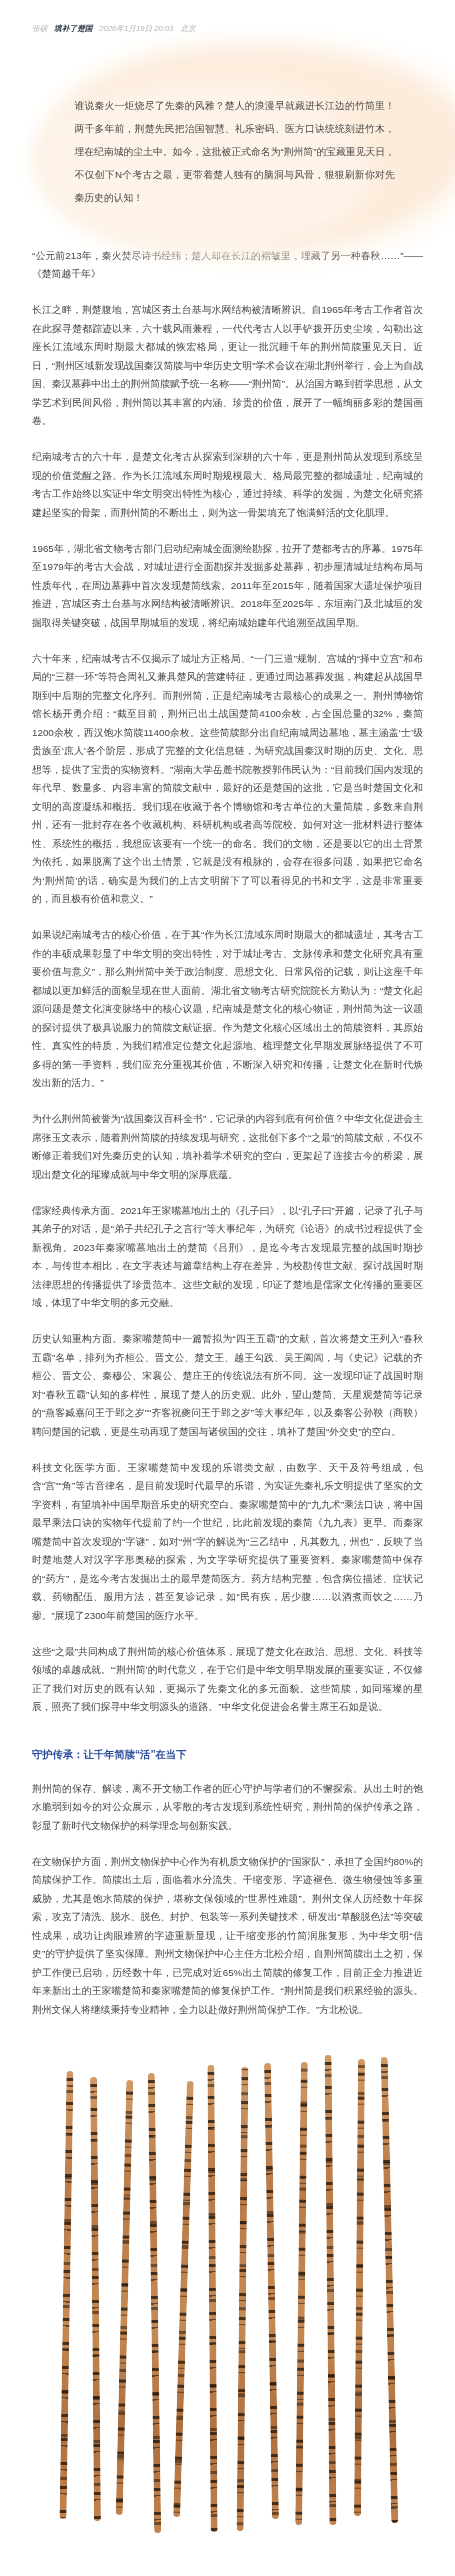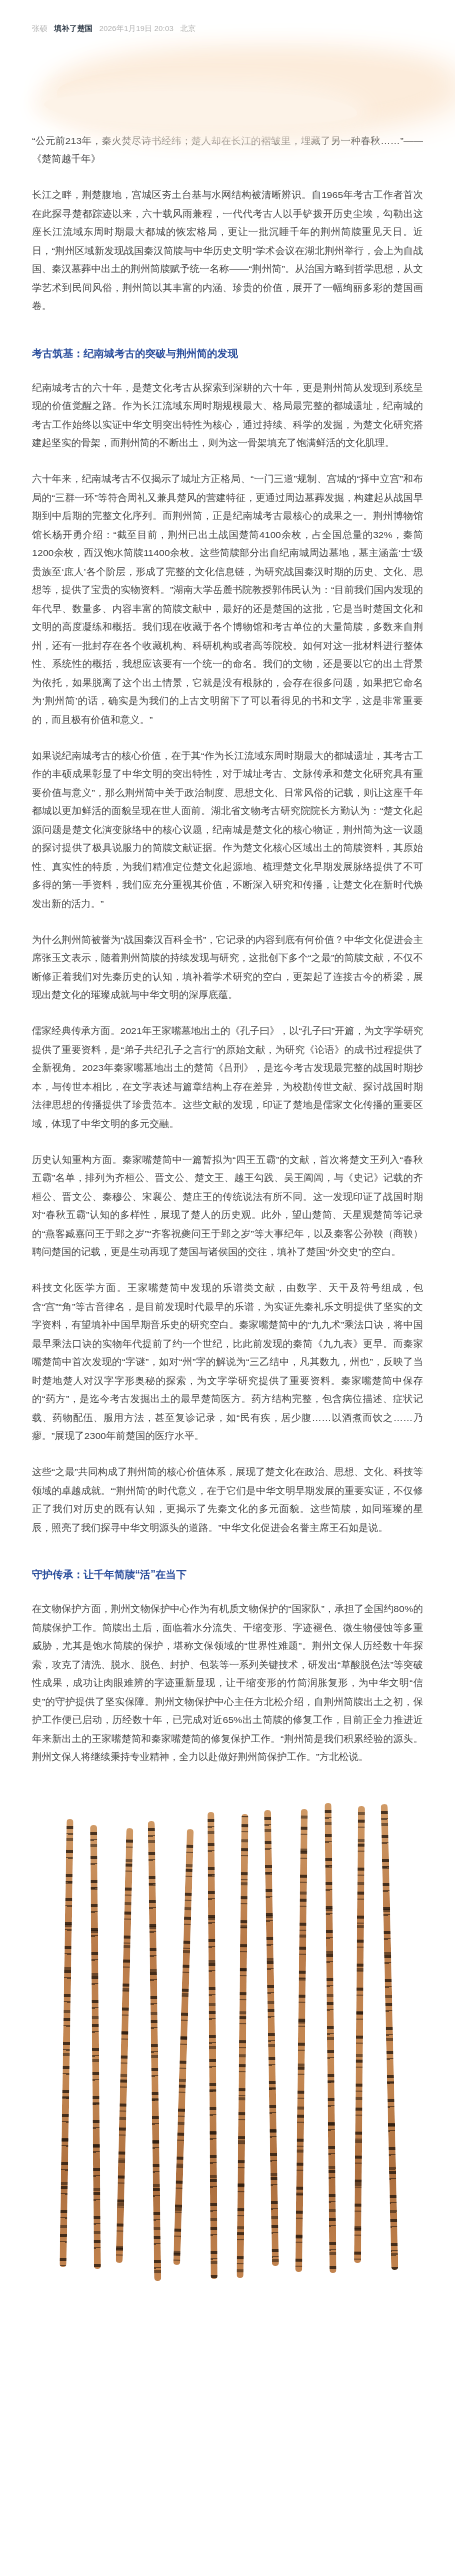--- a/index.html
+++ b/index.html
@@ -8,21 +8,21 @@
     font-family:"Liberation Sans","DejaVu Sans",sans-serif;
     color:#3e3e3e;
   }
   .page{padding:15.5px 32px 0 32px;position:relative;}
 
   
   .title{
     font-size:12.4px;font-weight:700;color:#121212;margin:2.1px 0 0 0;
     letter-spacing:0.3px;line-height:1.4;
   }
-  .byline{margin-top:8.2px;font-size:7.7px;color:#b3b3b3;display:flex;gap:6.7px;align-items:flex-start;}
+  .byline{margin-top:8.2px;font-size:7.7px;color:#b3b3b3;display:flex;gap:6.7px;align-items:flex-start;font-style:italic;}
   .byline .account{color:#35404d;font-weight:600;}
 
   
   .intro-wrap{position:relative;margin:37px 4.1px 0 15.5px;padding:23px 24px 20.6px 27px;}
   .blob-a,.blob-b{position:absolute;z-index:0;}
   .blob-a{
     inset:-7.2px -13.4px 3.1px 9.3px;background:#fcecdb;
     border-radius:45% 55% 50% 60% / 55% 48% 62% 45%;
     box-shadow:0 0 24px 13.4px #fcecdb, 26px 7.2px 36px 12.4px #fbe7d2;
     transform:rotate(-1.2deg);
@@ -82,38 +82,40 @@
   <div class="byline">
     <span>张硕</span>
     <span class="account">填补了楚国</span>
     <span>2026年1月19日 20:03</span>
     <span>北京</span>
   </div>
 
   <div class="intro-wrap">
     <span class="blob-a"></span>
     <span class="blob-b"></span>
+    <div class="intro-text">谁说秦火一炬烧尽了先秦的风雅？楚人的浪漫早就藏进长江边的竹简里！两千多年前，荆楚先民把治国智慧、礼乐密码、医方口诀统统刻进竹木，埋在纪南城的尘土中。如今，这批被正式命名为“荆州简”的宝藏重见天日，不仅创下N个考古之最，更带着楚人独有的脑洞与风骨，狠狠刷新你对先秦历史的认知！</div>
   </div>
 
   <div class="article">
     <p class="body-p quote-p">“公元前213年，秦火焚尽诗书经纬；楚人却在长江的褶皱里，埋藏了另一种春秋……”——《楚简越千年》</p>
     <p class="body-p">长江之畔，荆楚腹地，宫城区夯土台基与水网结构被清晰辨识。自1965年考古工作者首次在此探寻楚都踪迹以来，六十载风雨兼程，一代代考古人以手铲拨开历史尘埃，勾勒出这座长江流域东周时期最大都城的恢宏格局，更让一批沉睡千年的荆州简牍重见天日。近日，“荆州区域新发现战国秦汉简牍与中华历史文明”学术会议在湖北荆州举行，会上为自战国、秦汉墓葬中出土的荆州简牍赋予统一名称——“荆州简”。从治国方略到哲学思想，从文学艺术到民间风俗，荆州简以其丰富的内涵、珍贵的价值，展开了一幅绚丽多彩的楚国画卷。</p>
 
-    <h2 class="sec">考古筑基：纪南城考古的突破与荆州简的发现</h2>
     <p class="body-p">纪南城考古的六十年，是楚文化考古从探索到深耕的六十年，更是荆州简从发现到系统呈现的价值觉醒之路。作为长江流域东周时期规模最大、格局最完整的都城遗址，纪南城的考古工作始终以实证中华文明突出特性为核心，通过持续、科学的发掘，为楚文化研究搭建起坚实的骨架，而荆州简的不断出土，则为这一骨架填充了饱满鲜活的文化肌理。</p>
+    <p class="body-p">1965年，湖北省文物考古部门启动纪南城全面测绘勘探，拉开了楚都考古的序幕。1975年至1979年的考古大会战，对城址进行全面勘探并发掘多处墓葬，初步厘清城址结构布局与性质年代，在周边墓葬中首次发现楚简线索。2011年至2015年，随着国家大遗址保护项目推进，宫城区夯土台基与水网结构被清晰辨识。2018年至2025年，东垣南门及北城垣的发掘取得关键突破，战国早期城垣的发现，将纪南城始建年代追溯至战国早期。</p>
     <p class="body-p">六十年来，纪南城考古不仅揭示了城址方正格局、“一门三道”规制、宫城的“择中立宫”和布局的“三群一环”等符合周礼又兼具楚风的营建特征，更通过周边墓葬发掘，构建起从战国早期到中后期的完整文化序列。而荆州简，正是纪南城考古最核心的成果之一。荆州博物馆馆长杨开勇介绍：“截至目前，荆州已出土战国楚简4100余枚，占全国总量的32%，秦简1200余枚，西汉饱水简牍11400余枚。这些简牍部分出自纪南城周边墓地，墓主涵盖‘士’级贵族至‘庶人’各个阶层，形成了完整的文化信息链，为研究战国秦汉时期的历史、文化、思想等，提供了宝贵的实物资料。”湖南大学岳麓书院教授郭伟民认为：“目前我们国内发现的年代早、数量多、内容丰富的简牍文献中，最好的还是楚国的这批，它是当时楚国文化和文明的高度凝练和概括。我们现在收藏于各个博物馆和考古单位的大量简牍，多数来自荆州，还有一批封存在各个收藏机构、科研机构或者高等院校。如何对这一批材料进行整体性、系统性的概括，我想应该要有一个统一的命名。我们的文物，还是要以它的出土背景为依托，如果脱离了这个出土情景，它就是没有根脉的，会存在很多问题，如果把它命名为‘荆州简’的话，确实是为我们的上古文明留下了可以看得见的书和文字，这是非常重要的，而且极有价值和意义。”</p>
     <p class="body-p">如果说纪南城考古的核心价值，在于其“作为长江流域东周时期最大的都城遗址，其考古工作的丰硕成果彰显了中华文明的突出特性，对于城址考古、文脉传承和楚文化研究具有重要价值与意义”，那么荆州简中关于政治制度、思想文化、日常风俗的记载，则让这座千年都城以更加鲜活的面貌呈现在世人面前。湖北省文物考古研究院院长方勤认为：“楚文化起源问题是楚文化演变脉络中的核心议题，纪南城是楚文化的核心物证，荆州简为这一议题的探讨提供了极具说服力的简牍文献证据。作为楚文化核心区域出土的简牍资料，其原始性、真实性的特质，为我们精准定位楚文化起源地、梳理楚文化早期发展脉络提供了不可多得的第一手资料，我们应充分重视其价值，不断深入研究和传播，让楚文化在新时代焕发出新的活力。”</p>
 
     <p class="body-p">为什么荆州简被誉为“战国秦汉百科全书”，它记录的内容到底有何价值？中华文化促进会主席张玉文表示，随着荆州简牍的持续发现与研究，这批创下多个“之最”的简牍文献，不仅不断修正着我们对先秦历史的认知，填补着学术研究的空白，更架起了连接古今的桥梁，展现出楚文化的璀璨成就与中华文明的深厚底蕴。</p>
-    <p class="body-p">儒家经典传承方面。2021年王家嘴墓地出土的《孔子曰》，以“孔子曰”开篇，为文字学研究提供了重要资料，是“弟子共纪孔子之言行”的原始文献，为研究《论语》的成书过程提供了全新视角。2023年秦家嘴墓地出土的楚简《吕刑》，是迄今考古发现最完整的战国时期抄本，与传世本相比，在文字表述与篇章结构上存在差异，为校勘传世文献、探讨战国时期法律思想的传播提供了珍贵范本。这些文献的发现，印证了楚地是儒家文化传播的重要区域，体现了中华文明的多元交融。</p>
+    <p class="body-p">儒家经典传承方面。2021年王家嘴墓地出土的《孔子曰》，以“孔子曰”开篇，记录了孔子与其弟子的对话，是“弟子共纪孔子之言行”等大事纪年，为研究《论语》的成书过程提供了全新视角。2023年秦家嘴墓地出土的楚简《吕刑》，是迄今考古发现最完整的战国时期抄本，与传世本相比，在文字表述与篇章结构上存在差异，为校勘传世文献、探讨战国时期法律思想的传播提供了珍贵范本。这些文献的发现，印证了楚地是儒家文化传播的重要区域，体现了中华文明的多元交融。</p>
     <p class="body-p">历史认知重构方面。秦家嘴楚简中一篇暂拟为“四王五霸”的文献，首次将楚文王列入“春秋五霸”名单，排列为齐桓公、晋文公、楚文王、越王勾践、吴王阖闾，与《史记》记载的齐桓公、晋文公、秦穆公、宋襄公、楚庄王的传统说法有所不同。这一发现印证了战国时期对“春秋五霸”认知的多样性，展现了楚人的历史观。此外，望山楚简、天星观楚简等记录的“燕客臧嘉问王于郢之岁”“齐客祝夔问王于郢之岁”等大事纪年，以及秦客公孙鞅（商鞅）聘问楚国的记载，更是生动再现了楚国与诸侯国的交往，填补了楚国“外交史”的空白。</p>
     <p class="body-p">科技文化医学方面。王家嘴楚简中发现的乐谱类文献，由数字、天干及符号组成，包含“宫”“角”等古音律名，是目前发现时代最早的乐谱，为实证先秦礼乐文明提供了坚实的文字资料，有望填补中国早期音乐史的研究空白。秦家嘴楚简中的“九九术”乘法口诀，将中国最早乘法口诀的实物年代提前了约一个世纪，比此前发现的秦简《九九表》更早。而秦家嘴楚简中首次发现的“字谜”，如对“州”字的解说为“三乙结中，凡其数九，州也”，反映了当时楚地楚人对汉字字形奥秘的探索，为文字学研究提供了重要资料。秦家嘴楚简中保存的“药方”，是迄今考古发掘出土的最早楚简医方。药方结构完整，包含病位描述、症状记载、药物配伍、服用方法，甚至复诊记录，如“民有疾，居少腹……以酒煮而饮之……乃瘳。”展现了2300年前楚国的医疗水平。</p>
     <p class="body-p">这些“之最”共同构成了荆州简的核心价值体系，展现了楚文化在政治、思想、文化、科技等领域的卓越成就。“‘荆州简’的时代意义，在于它们是中华文明早期发展的重要实证，不仅修正了我们对历史的既有认知，更揭示了先秦文化的多元面貌。这些简牍，如同璀璨的星辰，照亮了我们探寻中华文明源头的道路。”中华文化促进会名誉主席王石如是说。</p>
 
     <h2 class="sec">守护传承：让千年简牍“活”在当下</h2>
+    <p class="body-p">荆州简的保存、解读，离不开文物工作者的匠心守护与学者们的不懈探索。从出土时的饱水脆弱到如今的对公众展示，从零散的考古发现到系统性研究，荆州简的保护传承之路，彰显了新时代文物保护的科学理念与创新实践。</p>
     <p class="body-p">在文物保护方面，荆州文物保护中心作为有机质文物保护的“国家队”，承担了全国约80%的简牍保护工作。简牍出土后，面临着水分流失、干缩变形、字迹褪色、微生物侵蚀等多重威胁，尤其是饱水简牍的保护，堪称文保领域的“世界性难题”。荆州文保人历经数十年探索，攻克了清洗、脱水、脱色、封护、包装等一系列关键技术，研发出“草酸脱色法”等突破性成果，成功让肉眼难辨的字迹重新显现，让干缩变形的竹简润胀复形，为中华文明“信史”的守护提供了坚实保障。荆州文物保护中心主任方北松介绍，自荆州简牍出土之初，保护工作便已启动，历经数十年，已完成对近65%出土简牍的修复工作，目前正全力推进近年来新出土的王家嘴楚简和秦家嘴楚简的修复保护工作。“荆州简是我们积累经验的源头。荆州文保人将继续秉持专业精神，全力以赴做好荆州简保护工作。”方北松说。</p>
 
     <div class="fig1">
       <div class="strip"></div>
       <div class="strip"></div>
       <div class="strip"></div>
       <div class="strip"></div>
       <div class="strip"></div>
       <div class="strip"></div>
       <div class="strip"></div>

